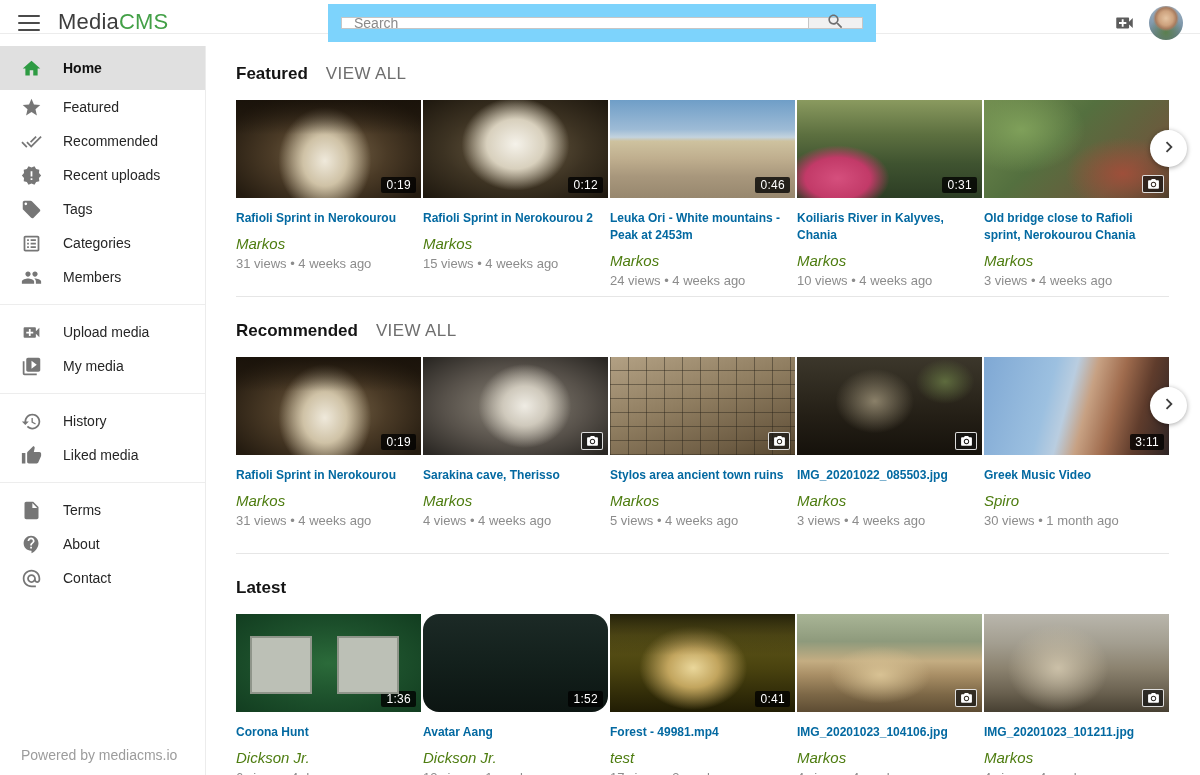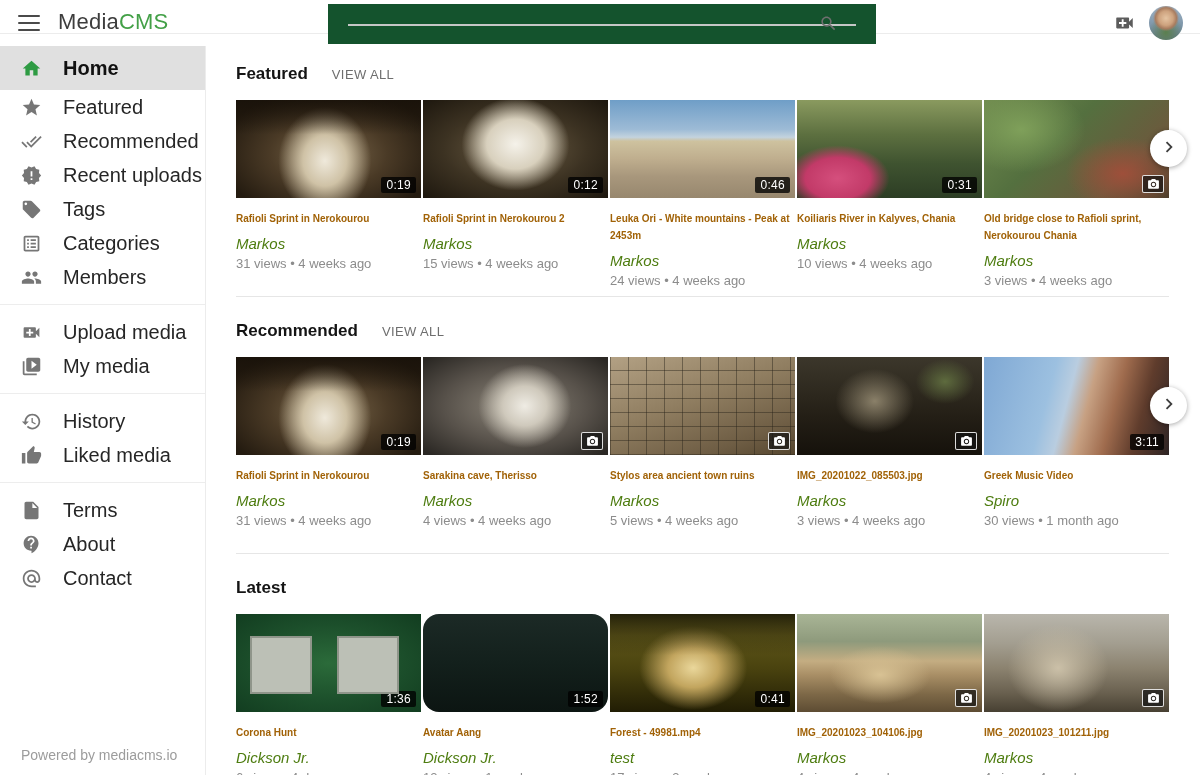--- a/index.html
+++ b/index.html
@@ -10,21 +10,21 @@
   .header { position:fixed; top:0; left:0; width:1200px; height:34px; background:#fff;
     border-bottom:1px solid #ececec; z-index:20; }
   .burger { position:absolute; left:18px; top:13px; width:22px; height:20px; cursor:pointer;
     display:flex; flex-direction:column; justify-content:space-between; padding:2px 0; }
   .burger span { display:block; height:2px; background:#4a4a4a; border-radius:1px; }
   .logo { position:absolute; left:58px; top:9px; font-size:22px; font-weight:500; cursor:pointer; letter-spacing:.2px; }
   .logo .lp { color:#3d3d3d; }
   .logo .la { color:#43a047; }
 
   .search-wrap { position:absolute; left:328px; top:4px; width:548px; height:38px;
-    background:#14532d; display:flex; align-items:stretch; padding:20px; }
+    background:#7dd3fc; display:flex; align-items:stretch; padding:13px; }
   .search-input { flex:1; border:1px solid #c6c6c6; background:#fff; padding:0 12px;
     font-size:14px; color:#111; outline:none; font-family:inherit; }
   .search-input::placeholder { color:#8a8a8a; }
   .search-btn { width:54px; border:1px solid #c6c6c6; border-left:none; background:#f1f1f1;
     display:flex; align-items:center; justify-content:center; cursor:pointer; }
   .search-btn svg { width:19px; height:19px; fill:#6f6f6f; }
 
   .header-upload { position:absolute; right:62px; top:12px; width:27px; height:22px; cursor:pointer; }
   .header-upload svg { width:100%; height:100%; fill:#5c5c5c; }
   .avatar { position:absolute; right:17px; top:6px; width:34px; height:34px; border-radius:50%;
@@ -34,40 +34,40 @@
       linear-gradient(180deg,#9fb4c6 0%, #7c94a8 60%, #5f7588 100%); }
 
   
   .sidebar { position:fixed; top:46px; left:0; width:206px; height:729px; background:#fff;
     border-right:1px solid #ececec; z-index:10; }
   .side-item { height:34px; display:flex; align-items:center; padding-left:21px; cursor:pointer; }
   .side-item.active { height:44px; background:#e0e0e0; }
   .s-icon { width:21px; height:21px; margin-right:21px; display:flex; align-items:center; justify-content:center; }
   .s-icon svg { width:21px; height:21px; fill:#767676; }
   .s-icon.green svg { fill:#2e9b43; }
-  .s-label { font-size:20px; color:#262626; }
+  .s-label { font-size:14px; color:#262626; }
   .side-item.active .s-label { font-weight:bold; color:#111; }
   .side-divider { border-top:1px solid #ededed; margin:10px 0; }
   .powered { position:absolute; left:21px; bottom:12px; font-size:14px; color:#9c9c9c; }
 
   
   .main { position:absolute; left:206px; top:46px; width:994px; height:729px; padding:18px 0 0 30px; }
   .section { width:933px; }
   .section-head { display:flex; align-items:baseline; margin-bottom:16px; }
   .section-title { font-size:17px; font-weight:bold; color:#141414; }
-  .view-all { font-size:13px; font-weight:500; color:#6e6e6e; margin-left:24px;
+  .view-all { font-size:17px; font-weight:500; color:#6e6e6e; margin-left:18px;
     letter-spacing:.4px; cursor:pointer; text-decoration:none; }
   .cards-wrap { position:relative; }
   .cards-row { display:flex; height:196px; }
   .section.bordered .cards-wrap { border-bottom:1px solid #e6e6e6; }
   .section + .section { margin-top:24px; }
 
   .card { width:185px; margin-right:2px; flex:none; }
   .thumb { position:relative; width:185px; height:98px; cursor:pointer; background:#222; }
-  .card-title { margin-top:12px; font-size:10px; font-weight:bold; color:#a16207; line-height:17px;
+  .card-title { margin-top:12px; font-size:12px; font-weight:bold; color:#0369a1; line-height:17px;
     max-height:34px; overflow:hidden; cursor:pointer; }
   .card-author { margin-top:8px; font-size:15px; color:#4d7c0f; cursor:pointer;font-style:italic; }
   .card-meta { margin-top:4px; font-size:13px; color:#8c8c8c; }
 
   .dur-badge { position:absolute; right:5px; bottom:5px; background:rgba(0,0,0,.78); color:#fff;
     font-size:12px; font-weight:500; padding:1px 5px; border-radius:2px; letter-spacing:.3px; }
   .photo-badge { position:absolute; right:5px; bottom:5px; background:rgba(20,20,20,.7);
     border:1px solid rgba(255,255,255,.85); border-radius:2px; width:22px; height:18px;
     display:flex; align-items:center; justify-content:center; }
   .photo-badge svg { width:13px; height:13px; fill:#fff; }

